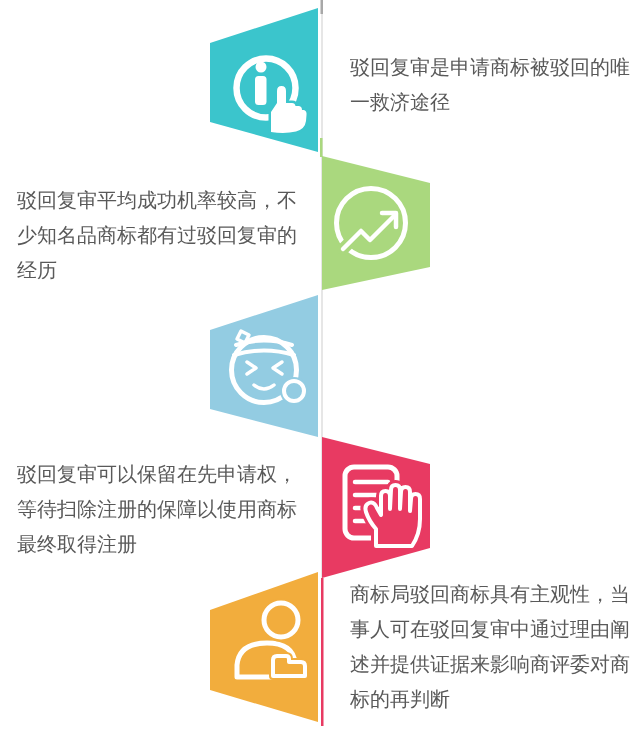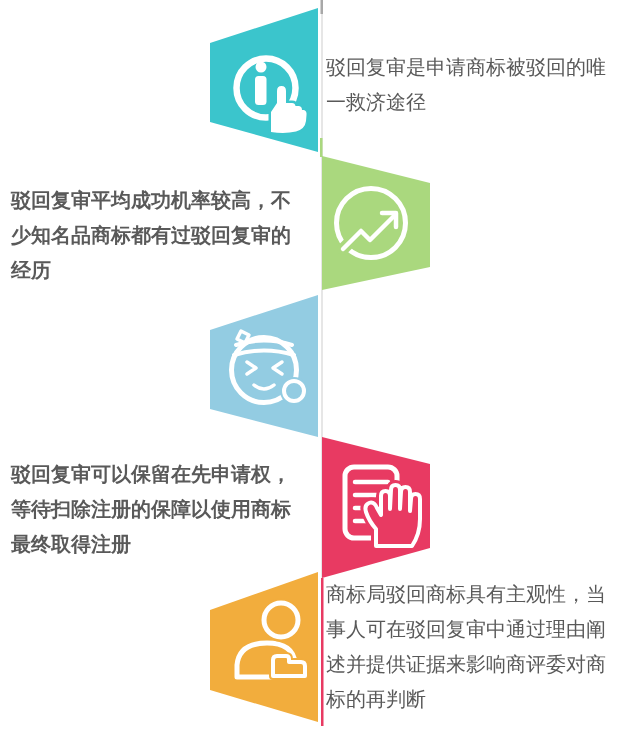--- a/index.html
+++ b/index.html
@@ -5,22 +5,22 @@
   html,body{margin:0;padding:0;background:#ffffff;}
   #stage{
     position:relative;width:640px;height:749px;background:#ffffff;overflow:hidden;
     font-family:"Liberation Sans","DejaVu Sans",sans-serif;
   }
   #art{position:absolute;left:0;top:0;width:640px;height:749px;}
   .blurb{
     position:absolute;font-size:20px;line-height:35px;color:#595959;
     white-space:pre;letter-spacing:0px;
   }
-  .blurb.right{left:326px;}
-  .blurb.left{left:11px;font-weight:bold;}
+  .blurb.right{left:350px;}
+  .blurb.left{left:17px;}
 </style>
 </head>
 <body>
 
 <div id="stage">
 
   <svg id="art" viewBox="0 0 640 749">
 
     <rect x="320.5" y="0" width="2.5" height="14" fill="#a8a8a8"></rect>
     <rect x="321" y="14" width="2" height="712" fill="#e6e6e6"></rect>

